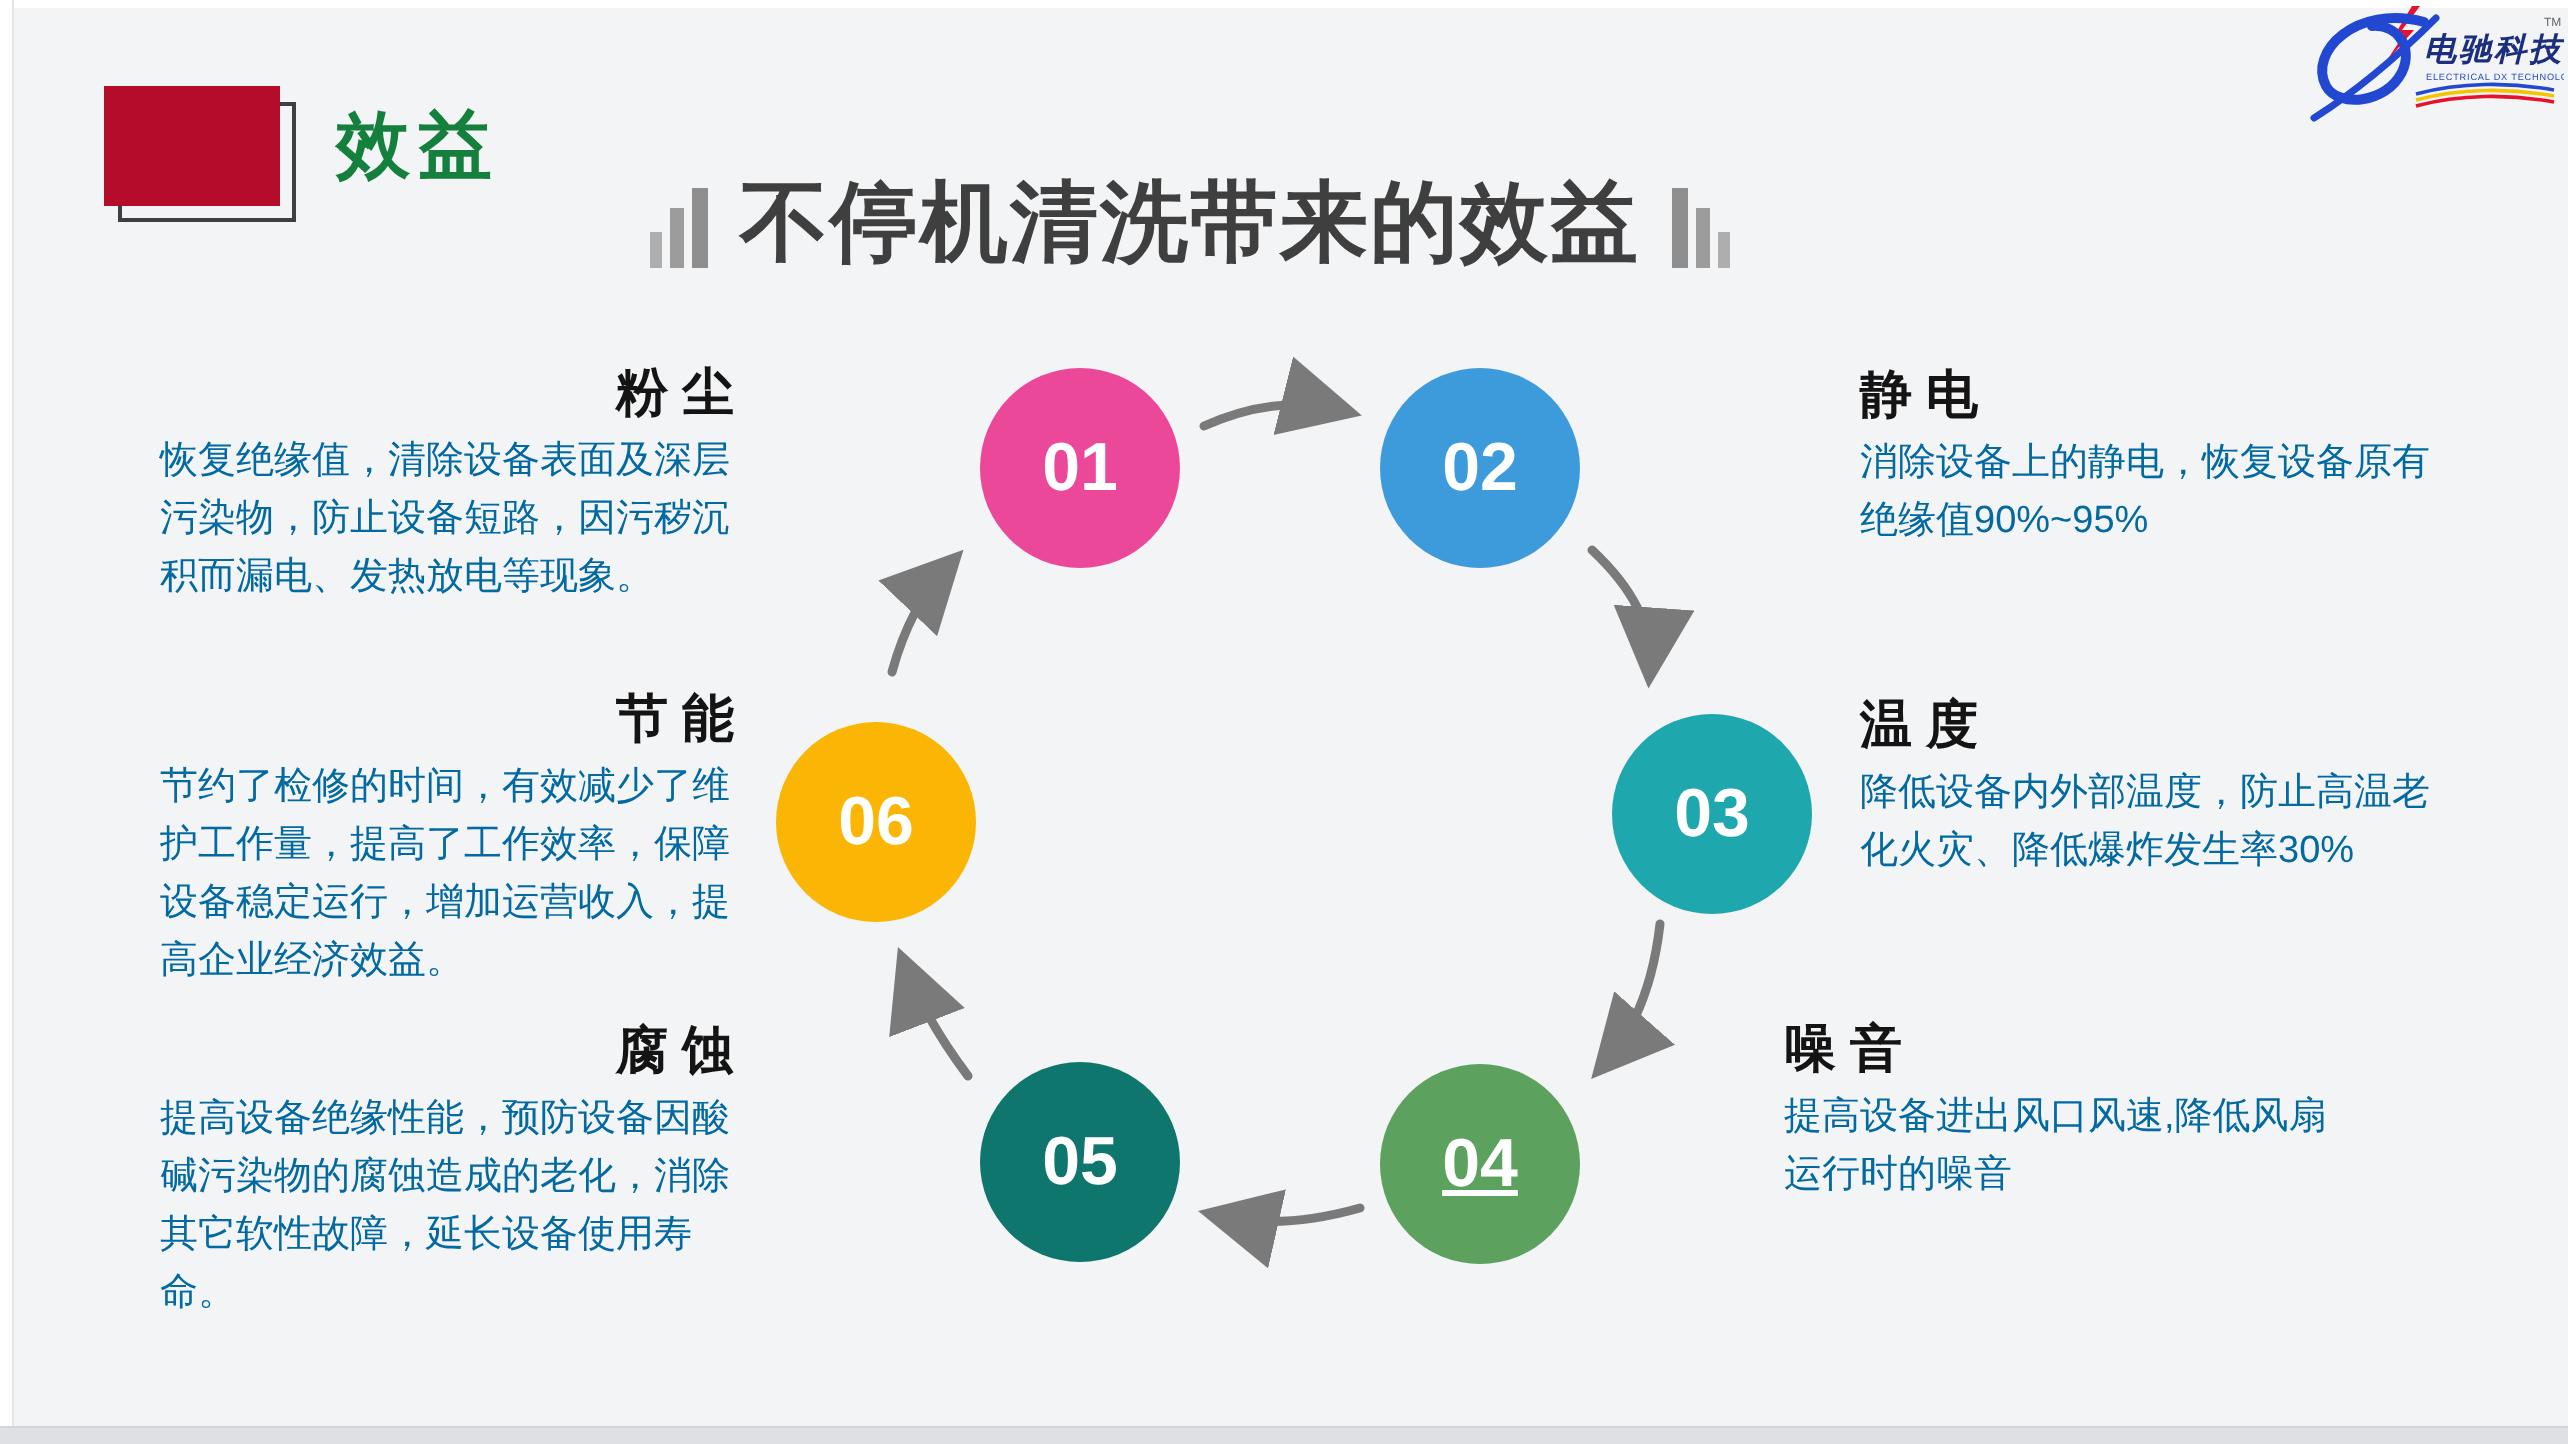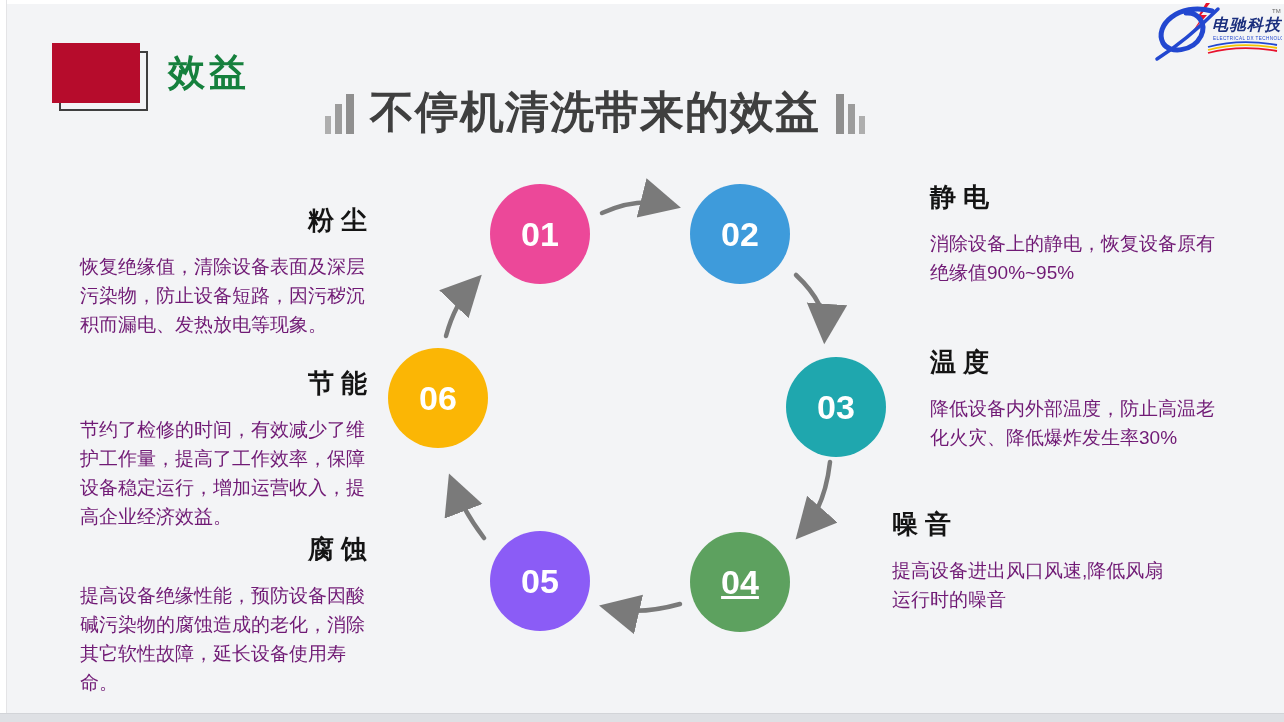--- a/index.html
+++ b/index.html
@@ -24,39 +24,39 @@
   .b1 { width:6px; height:18px; background:#aeaeae; }
   .b2 { width:7px; height:30px; background:#9c9c9c; }
   .b3 { width:8px; height:40px; background:#8f8f8f; }
 
   
   .logo { position:absolute; left:1150px; top:2px; width:132px; height:62px; }
 
   
   .benefit { position:absolute; width:290px; }
   .benefit h3 { font-size:26px; font-weight:bold; color:#141414; letter-spacing:7px; line-height:32px; }
-  .benefit p { margin-top:16px; font-size:19px; color:#701a75; line-height:29px; }
-  .align-right h3 { text-align:right; margin-right:-4px;margin-top:24px; }
+  .benefit p { margin-top:4px; font-size:19px; color:#0369a1; line-height:29px; }
+  .align-right h3 { text-align:right; margin-right:-4px; }
   .blk-dust { left:80px; top:180px; }
   .blk-energy { left:80px; top:343px; }
   .blk-corrosion { left:80px; top:509px; }
   .blk-static { left:930px; top:181px; }
   .blk-temp { left:930px; top:346px; }
   .blk-noise { left:892px; top:508px; }
 
   
   .node { position:absolute; width:100px; height:100px; border-radius:50%;
           display:flex; align-items:center; justify-content:center;
           color:#fff; font-size:34px; font-weight:bold; }
   .n1 { left:490px; top:184px; }
   .n2 { left:690px; top:184px; }
-  .n3 { left:786px; top:357px; }
+  .n3 { left:806px; top:357px; }
   .n4 { left:690px; top:532px;text-decoration:underline; }
   .n5 { left:490px; top:531px; }
-  .n6 { left:388px; top:348px;text-align:right; }
+  .n6 { left:388px; top:361px;text-align:right; }
 
   .arrows { position:absolute; left:0; top:0; pointer-events:none; }
 </style>
 </head>
 <body>
 
 <div class="stage">
 
   <div class="edge-top"></div>
   <div class="edge-left"></div>
@@ -136,21 +136,21 @@
     </div>
   <div class="node n2" style="background: rgb(62, 155, 219);">
       <span>02</span>
     </div>
   <div class="node n3" style="background: rgb(31, 167, 174);">
       <span>03</span>
     </div>
   <div class="node n4" style="background: rgb(93, 161, 95);">
       <span>04</span>
     </div>
-  <div class="node n5" style="background: #8b5cf6;">
+  <div class="node n5" style="background: #0f766e;">
       <span>05</span>
     </div>
   <div class="node n6" style="background: rgb(251, 182, 5);">
       <span>06</span>
     </div>
 
   <div class="edge-bottom"></div>
 </div>
 
 </body></html>

